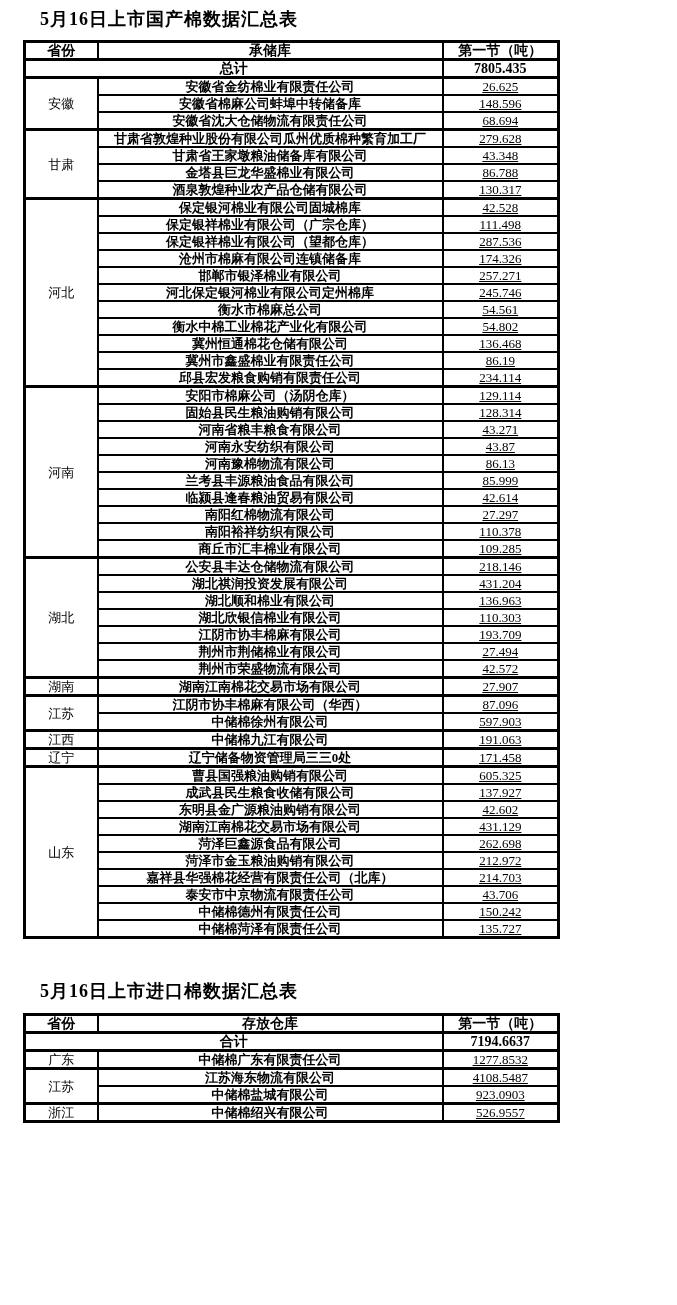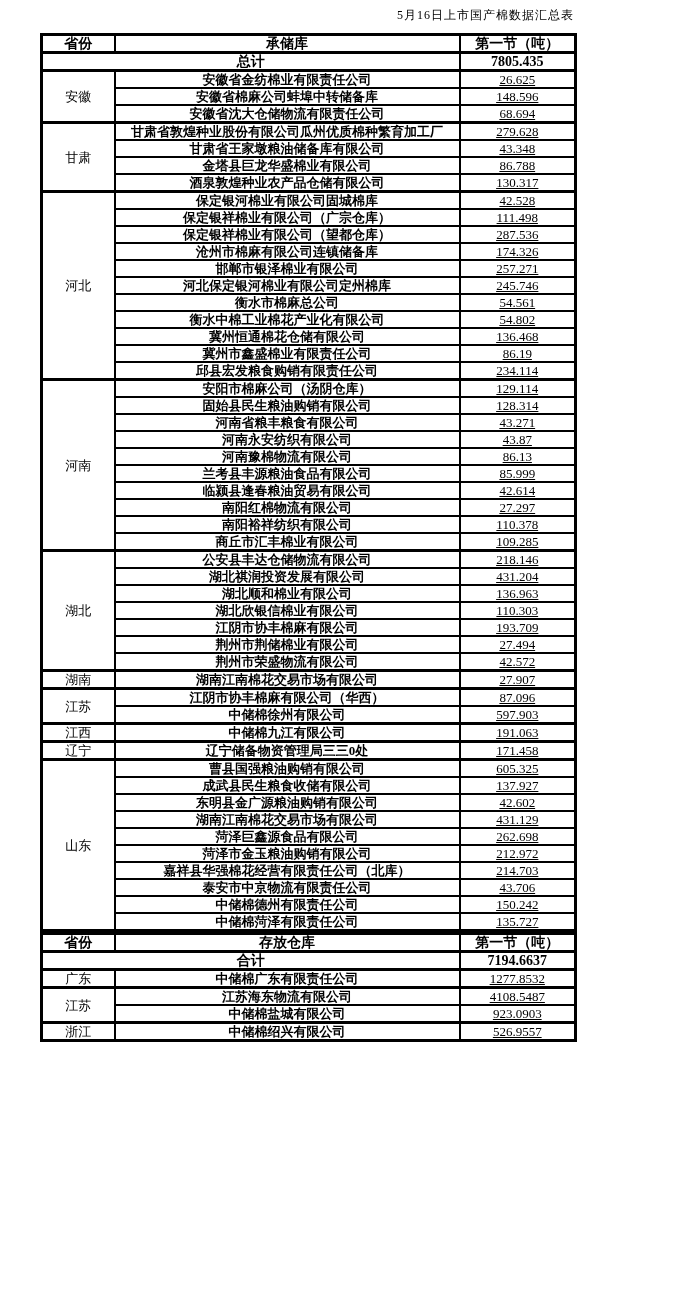--- a/index.html
+++ b/index.html
@@ -7,37 +7,37 @@
   body {
     width: 677px;
     height: 1305px;
     font-family: "Liberation Serif", "DejaVu Serif", serif;
     color: #000;
     overflow: hidden;
   }
   .table-title {
     width: 534px;
     margin-left: 40px;
-    text-align: right;
-    font-size: 12px;
-    font-weight: normal;
+    text-align: left;
+    font-size: 18px;
+    font-weight: bold;
     letter-spacing: 1px;
     padding-top: 7px;
     padding-bottom: 9px;
     white-space: nowrap;
   }
   .table-title.second {
     padding-top: 40px;
     padding-bottom: 10px;
   }
   table.data-table {
     border-collapse: collapse;
     table-layout: fixed;
     width: 534px;
-    margin-left: 40px;
+    margin-left: 23px;
     border: 3px solid #000;
   }
   .col-province  { width: 73px; }
   .col-warehouse { width: 345px; }
   .col-value     { width: 116px; }
   table.data-table th,
   table.data-table td {
     border: 2px solid #000;
     text-align: center;
     vertical-align: middle;
@@ -293,20 +293,21 @@
         </tr>
         <tr>
           <td class="warehouse">中储棉菏泽有限责任公司</td>
           <td class="value">135.727</td>
         </tr>
       </tbody>
   </table>
 </section>
 
 <section>
+  <div class="table-title second">5月16日上市进口棉数据汇总表</div>
   <table class="data-table">
     <colgroup>
       <col class="col-province">
         <col class="col-warehouse">
         <col class="col-value">
     </colgroup>
     <thead>
       <tr>
         <th>省份</th>
         <th>存放仓库</th>

